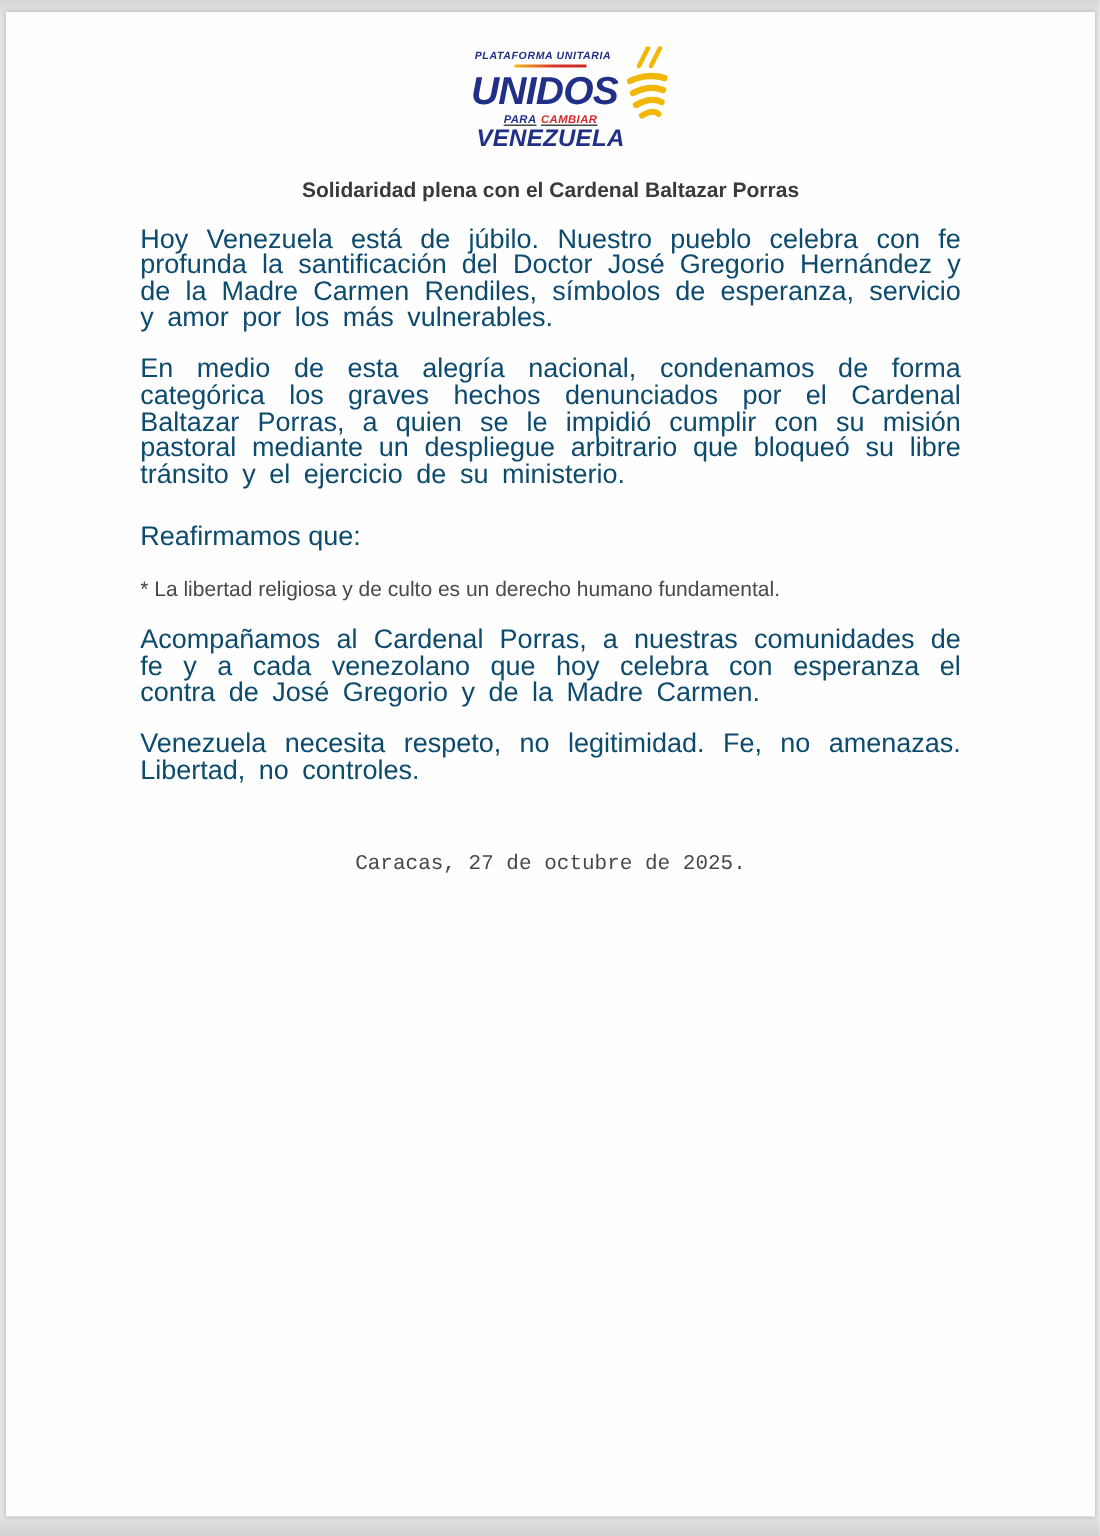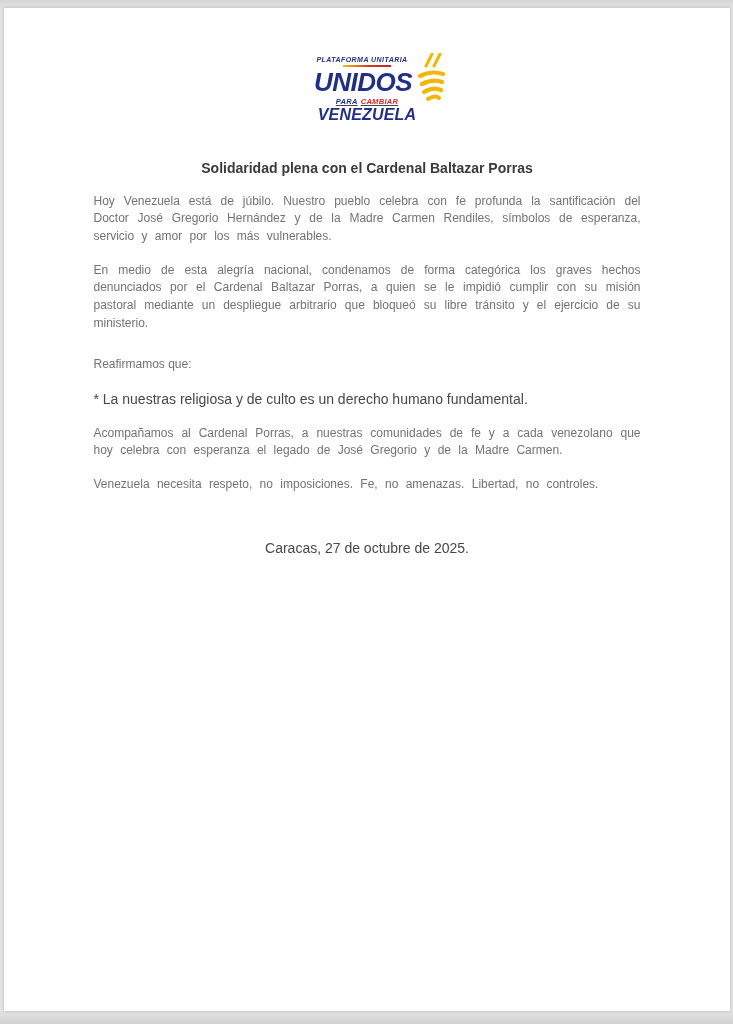--- a/index.html
+++ b/index.html
@@ -17,21 +17,21 @@
   }
   .page {
     position: absolute;
     left: 4px; right: 3px; top: 8px; bottom: 13px;
     background: #fefefe;
     box-shadow: 0 0 3px rgba(0,0,0,.22);
   }
   .content {
     width: 547px;
     margin: 0 auto;
-    padding-top: 48px;
+    padding-top: 26px;
     color: #474747;
   }
   
   .logo-wrap { text-align: center; }
   .logo {
     display: inline-block;
     position: relative;
     text-align: center;
     font-style: italic;
     font-weight: bold;
@@ -74,49 +74,50 @@
     color: #222f87;
     margin-top: 2px;
   }
   .logo-hand {
     position: absolute;
     right: -26px;
     top: -3px;
   }
   
   .title {
-    margin-top: 36px;
+    margin-top: 16px;
     font-size: 14px;
     font-weight: bold;
     text-align: center;
     color: #3a3a3a;
   }
   .para {
     margin-top: 16.5px;
-    font-size: 12px;
+    font-size: 18px;
     line-height: 17.6px;
     text-align: justify;
     word-spacing: 4px;
-    color: #737373;
+    color: #0c4a6e;
   }
   .plain { word-spacing: normal; text-align: left; margin-top: 24px; }
   .bullets { margin-top: 16.5px; }
   .bullet {
     font-size: 14px;
     line-height: 18px;
     text-align: justify;
     word-spacing: normal;
     color: #484848;
   }
   .dateline {
     margin-top: 46px;
     font-size: 14px;
     text-align: center;
     word-spacing: normal;
     color: #484848;
+    font-family: Liberation Mono, monospace;
   }
 </style>
 </head>
 <body>
 
 <div class="photo-frame">
   <div class="page">
     <div class="content">
 
       <div class="logo-wrap">
@@ -142,23 +143,23 @@
       </div>
 
       <h1 class="title">Solidaridad plena con el Cardenal Baltazar Porras</h1>
 
       <p class="para">Hoy Venezuela está de júbilo. Nuestro pueblo celebra con fe profunda la santificación del Doctor José Gregorio Hernández y de la Madre Carmen Rendiles, símbolos de esperanza, servicio y amor por los más vulnerables.</p>
       <p class="para">En medio de esta alegría nacional, condenamos de forma categórica los graves hechos denunciados por el Cardenal Baltazar Porras, a quien se le impidió cumplir con su misión pastoral mediante un despliegue arbitrario que bloqueó su libre tránsito y el ejercicio de su ministerio.</p>
 
       <p class="para plain">Reafirmamos que:</p>
 
       <div class="bullets">
-        <p class="bullet">* La nuestras religiosa y de culto es un derecho humano fundamental.</p>
+        <p class="bullet">* La libertad religiosa y de culto es un derecho humano fundamental.</p>
       </div>
 
-      <p class="para">Acompañamos al Cardenal Porras, a nuestras comunidades de fe y a cada venezolano que hoy celebra con esperanza el legado de José Gregorio y de la Madre Carmen.</p>
-      <p class="para">Venezuela necesita respeto, no imposiciones. Fe, no amenazas. Libertad, no controles.</p>
+      <p class="para">Acompañamos al Cardenal Porras, a nuestras comunidades de fe y a cada venezolano que hoy celebra con esperanza el contra de José Gregorio y de la Madre Carmen.</p>
+      <p class="para">Venezuela necesita respeto, no legitimidad. Fe, no amenazas. Libertad, no controles.</p>
 
       <p class="dateline">Caracas, 27 de octubre de 2025.</p>
 
     </div>
   </div>
 </div>
 
 </body></html>

